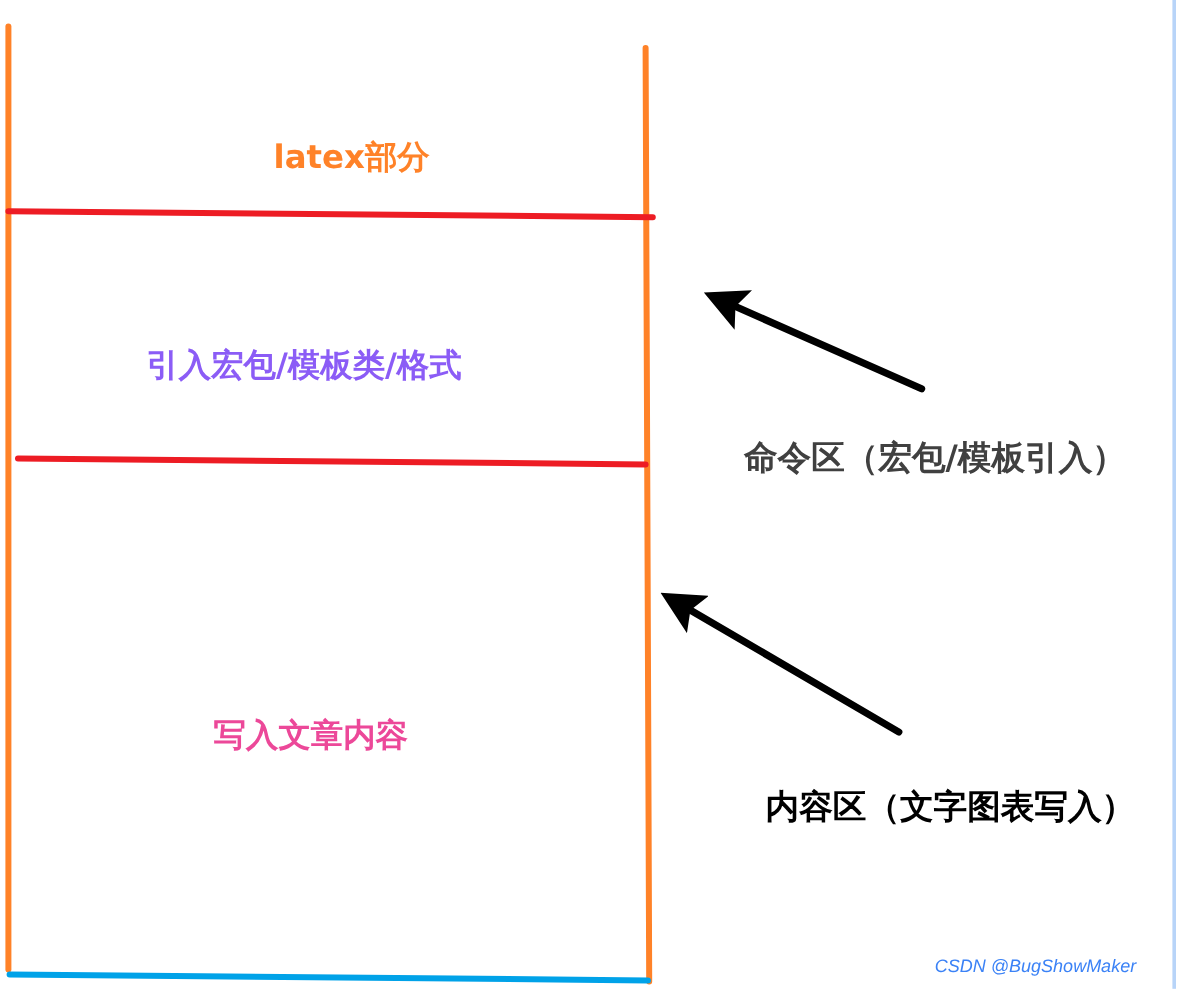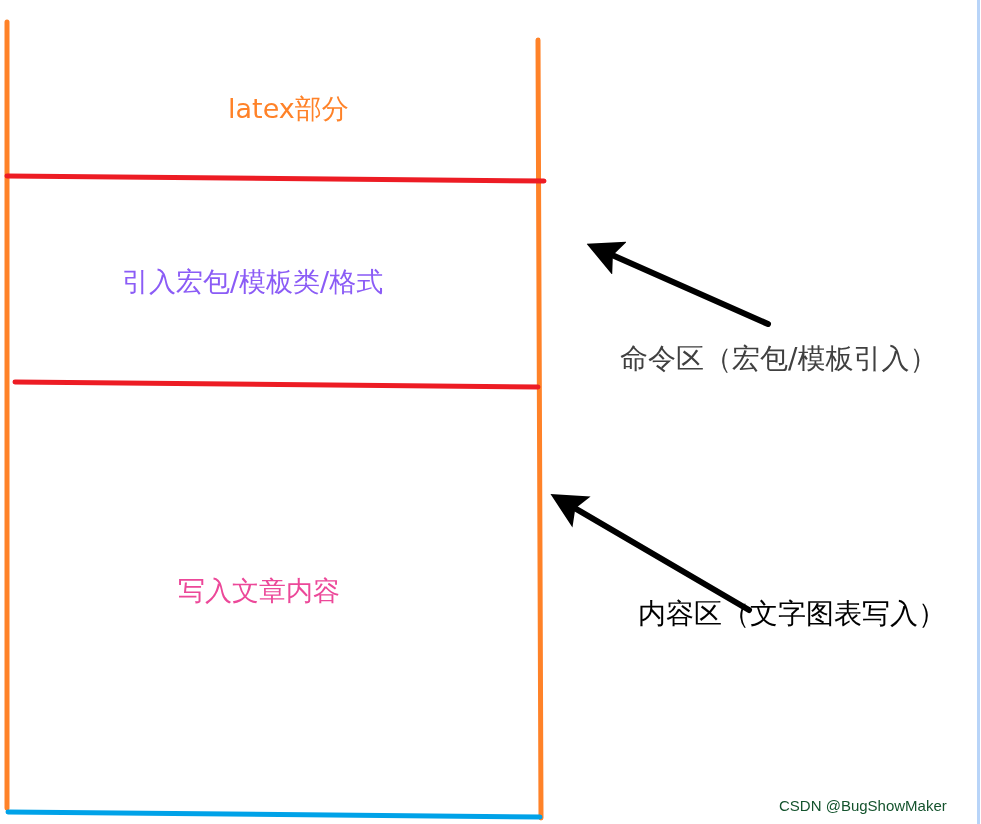--- a/index.html
+++ b/index.html
@@ -1,24 +1,24 @@
 <!DOCTYPE html>
 <html><head>
 <meta charset="utf-8">
 <style>
   html, body { margin: 0; padding: 0; background: #ffffff; }
   body { width: 981px; height: 824px; position: relative; overflow: hidden;
          font-family: "DejaVu Sans", "Liberation Sans", sans-serif; }
   #canvas { position: absolute; left: 0; top: 0; width: 981px; height: 824px; }
-  .label { position: absolute; font-weight: normal; white-space: nowrap; line-height: 1; }
+  .label { position: absolute; font-weight: bold; white-space: nowrap; line-height: 1; margin-top: 23px; }
   #lbl-latex { left: 228px; top: 95px; font-size: 27px; }
   #lbl-import { left: 122px; top: 268px; font-size: 27px; }
   #lbl-content { left: 178px; top: 577px; font-size: 27px; }
   #lbl-cmd-area { left: 620px; top: 345px; font-size: 28px; }
-  #lbl-content-area { left: 638px; top: 600px; font-size: 28px; }
+  #lbl-content-area { left: 638px; top: 636px; font-size: 28px; }
   #watermark { position: absolute; left: 779px; top: 797px; font-size: 15px;
                font-weight: normal; font-family: "Liberation Sans", sans-serif; }
   #right-border { position: absolute; left: 977px; top: 0; width: 3px; height: 824px; }
 </style>
 </head>
 <body>
 
 <svg id="canvas" viewBox="0 0 981 824" xmlns="http://www.w3.org/2000/svg">
   <defs>
     <marker id="arrowhead" markerWidth="6" markerHeight="6" refX="3" refY="3" orient="auto" markerUnits="strokeWidth">
@@ -40,13 +40,13 @@
 
 <div id="right-border" style="background:#B8D4F8;"></div>
 
 <div id="lbl-latex" class="label" style="color:#FF8228;">latex部分</div>
 <div id="lbl-import" class="label" style="color:#8b5cf6;">引入宏包/模板类/格式</div>
 <div id="lbl-content" class="label" style="color:#ec4899;">写入文章内容</div>
 
 <div id="lbl-cmd-area" class="label" style="color:#404040;">命令区（宏包/模板引入）</div>
 <div id="lbl-content-area" class="label" style="color:#000000;">内容区（文字图表写入）</div>
 
-<div id="watermark" style="color:#14532d;">CSDN @BugShowMaker</div>
+<div id="watermark" style="color:#3b82f6;font-style:italic;">CSDN @BugShowMaker</div>
 
 </body></html>

